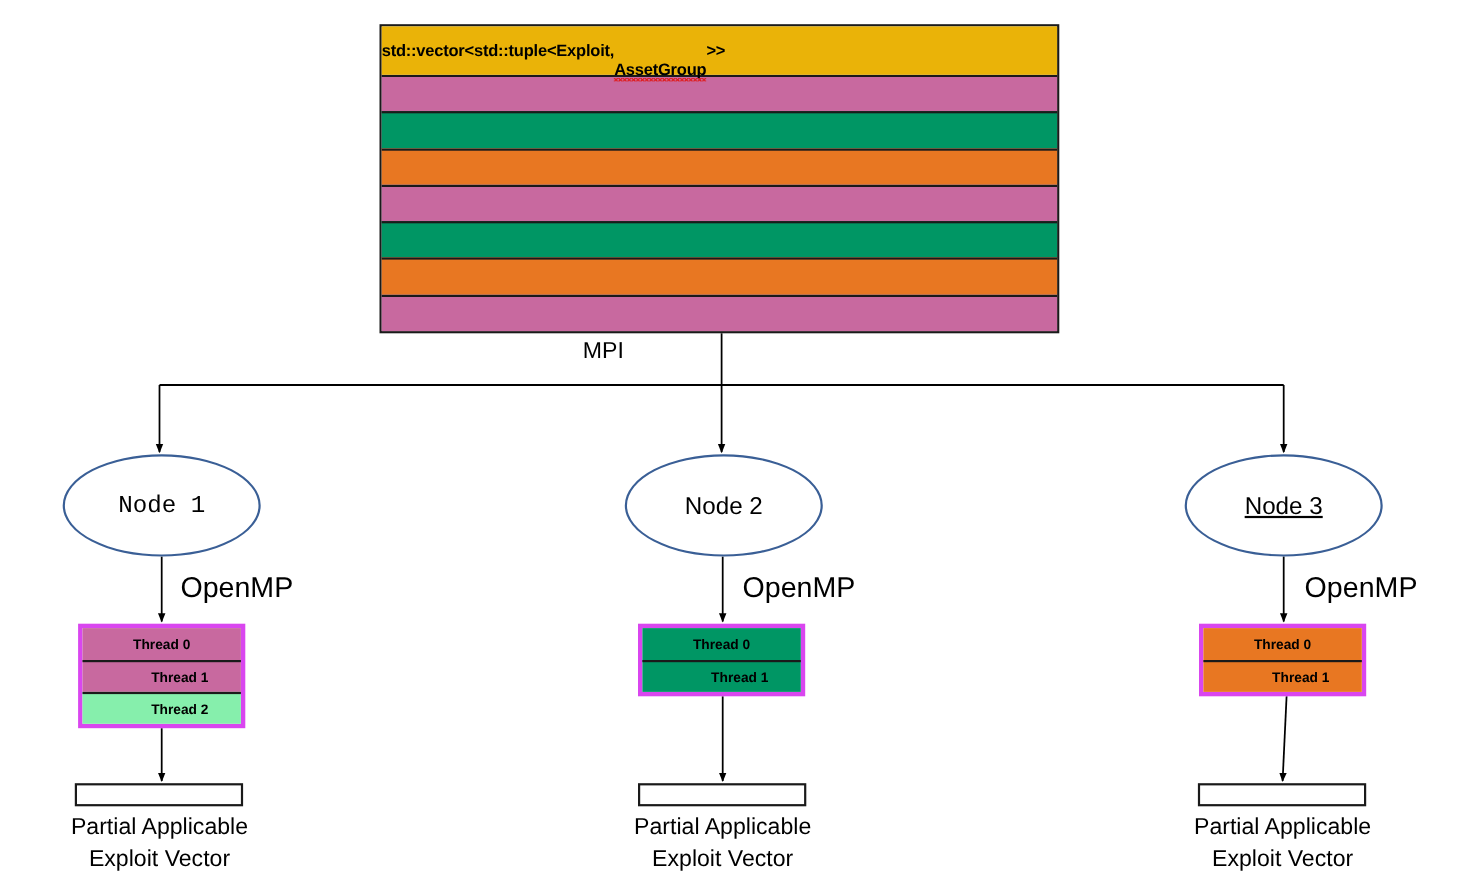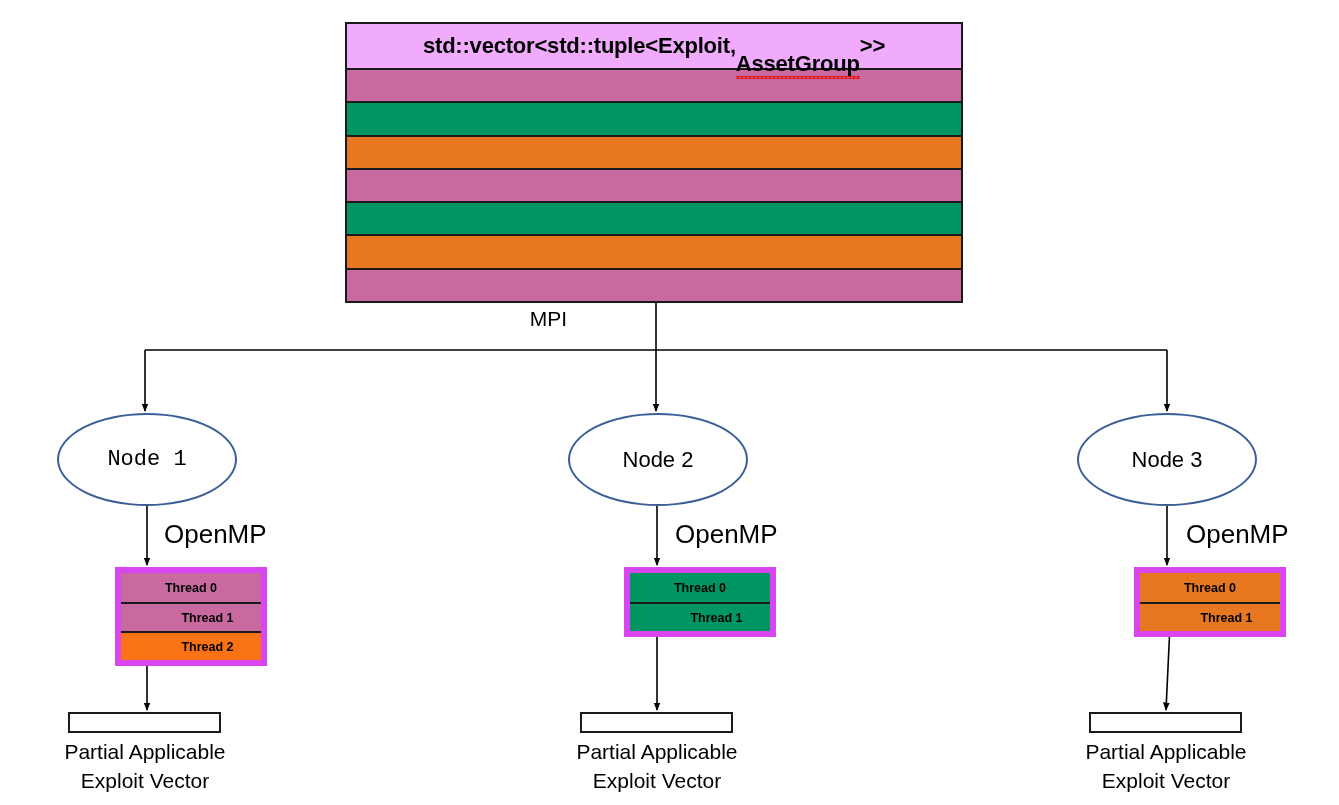--- a/index.html
+++ b/index.html
@@ -25,26 +25,25 @@
     height: 281px;
     border: 2px solid #1a1a1a;
     box-sizing: border-box;
     background: #ffffff;
     display: flex;
     flex-direction: column;
   }
   #vector-header {
     height: 44px;
     flex: 0 0 44px;
-    background: #f0abfc;
+    background: #eab308;
     display: flex;
     align-items: center;
-    justify-content: center;
     font-weight: bold;
-    font-size: 22px;
+    font-size: 15px;
     letter-spacing: -0.2px;
     position: relative;
   }
   .stripe {
     flex: 1 1 0;
     border-top: 2px solid #1a1a1a;
     box-sizing: border-box;
   }
   .squiggle {
     position: relative;
@@ -95,41 +94,40 @@
     border-radius: 50%;
     background: #ffffff;
     box-sizing: border-box;
     display: flex;
     align-items: center;
     justify-content: center;
     font-size: 22px;
   }
   #node-1 { left: 57px;   top: 413px; font-family: Liberation Mono, monospace; }
   #node-2 { left: 568px;  top: 413px; }
-  #node-3 { left: 1077px; top: 413px; }
+  #node-3 { left: 1077px; top: 413px; text-decoration: underline; }
 
   
   .openmp-label {
     position: absolute;
     font-size: 26px;
     top: 519px;
     white-space: nowrap;
   }
   #openmp-1 { left: 164px; }
   #openmp-2 { left: 675px; }
   #openmp-3 { left: 1186px; }
 
   
   .thread-stack {
     position: absolute;
     width: 152px;
-    border: 6px solid #d946ef;
-    box-sizing: border-box;
-    background: #ffffff;
-    margin-left: 44px;
+    border: 4px solid #d946ef;
+    box-sizing: border-box;
+    background: #ffffff;
   }
   #threads-1 { left: 71px;   top: 567px; }
   #threads-2 { left: 580px;  top: 567px; }
   #threads-3 { left: 1090px; top: 567px; }
 
   .thread-row {
     height: 29px;
     display: flex;
     align-items: center;
     justify-content: center;
@@ -225,21 +223,21 @@
 <div class="openmp-label" id="openmp-2">OpenMP</div>
 <div class="openmp-label" id="openmp-3">OpenMP</div>
 
 <div class="thread-stack" id="threads-1">
   <div class="thread-row" style="background: rgb(200, 105, 159);">
       <span>Thread 0</span>
     </div>
   <div class="thread-row" style="background: rgb(200, 105, 159);">
       <span>Thread 1</span>
     </div>
-  <div class="thread-row" style="background: #f97316;">
+  <div class="thread-row" style="background: #86efac;">
       <span>Thread 2</span>
     </div>
 </div>
 <div class="thread-stack" id="threads-2">
   <div class="thread-row" style="background: rgb(0, 150, 100);">
       <span>Thread 0</span>
     </div>
   <div class="thread-row" style="background: rgb(0, 150, 100);">
       <span>Thread 1</span>
     </div>

